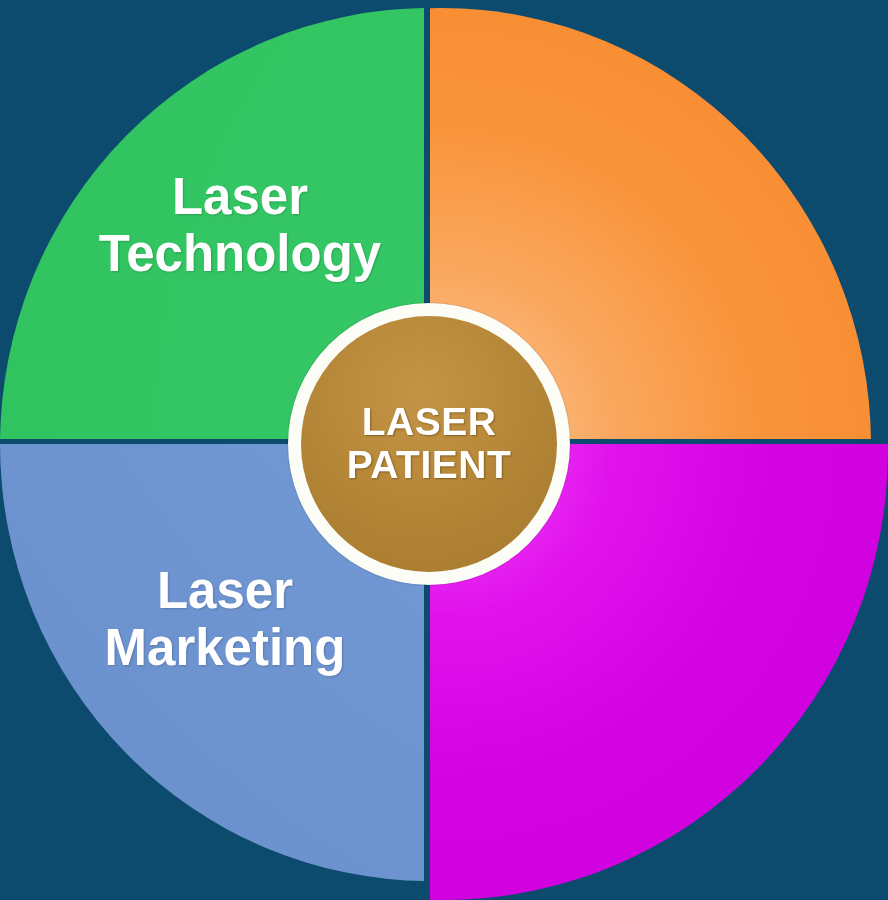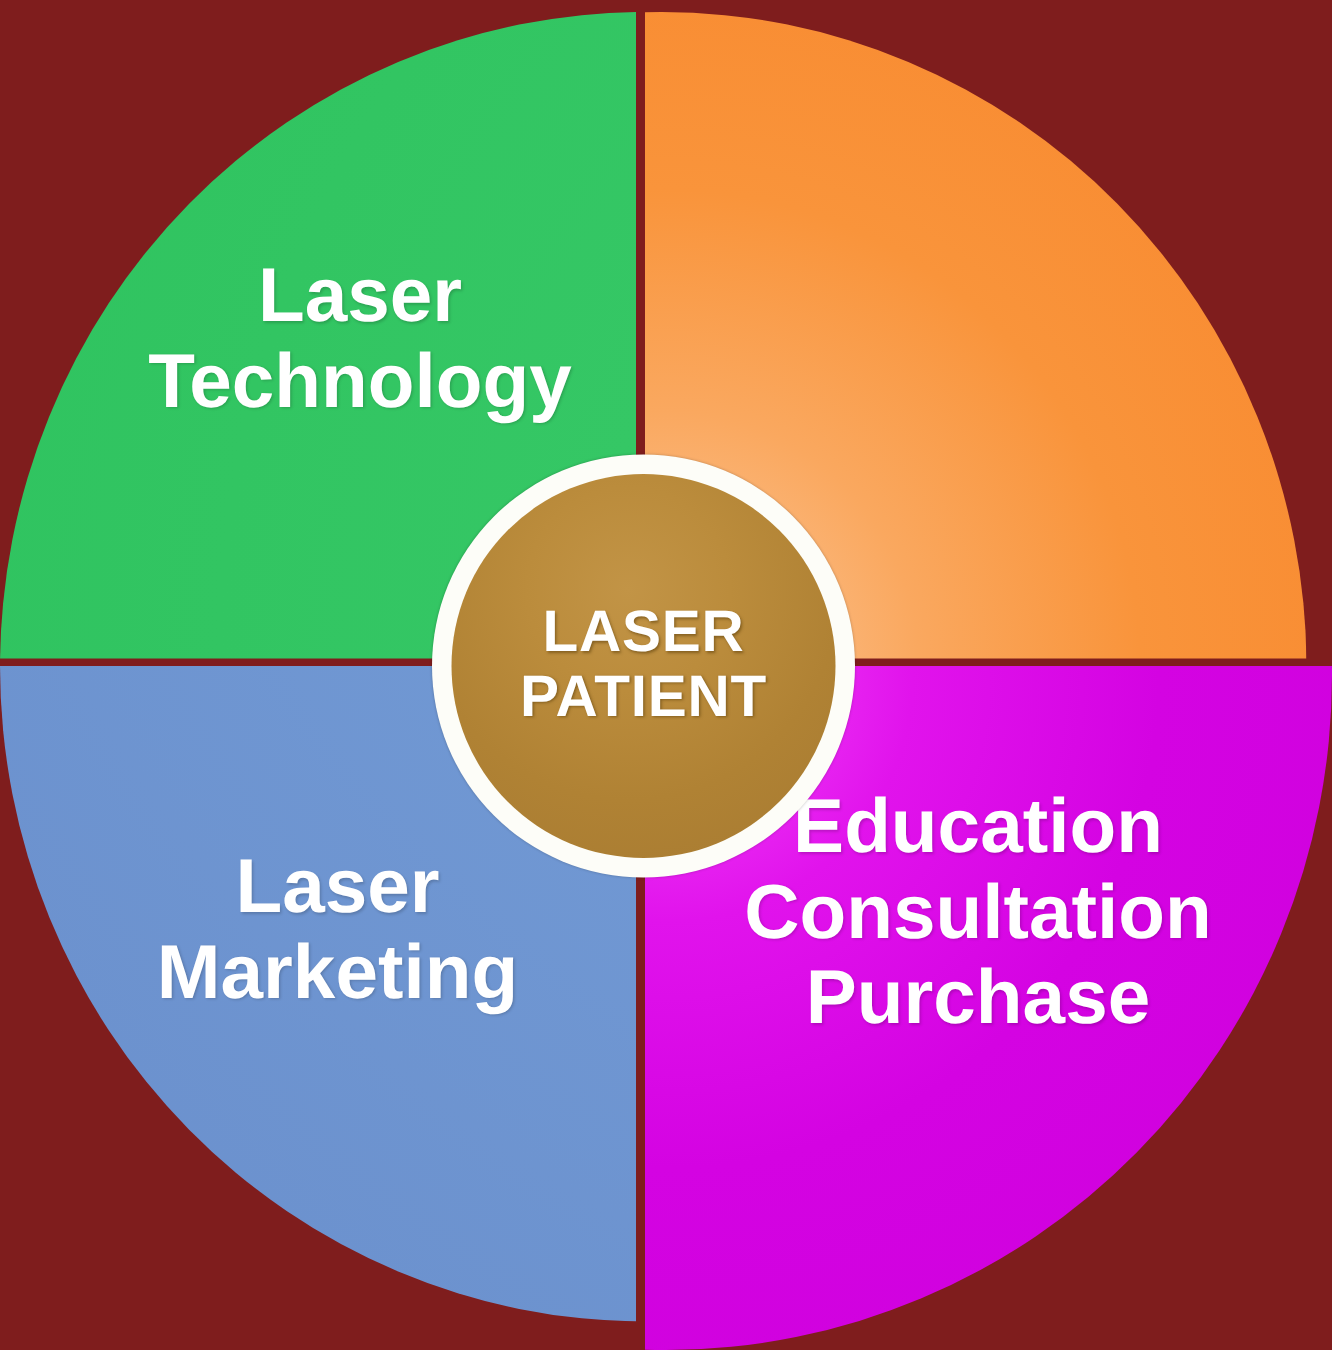--- a/index.html
+++ b/index.html
@@ -12,21 +12,21 @@
     width: 888px;
     height: 900px;
     overflow: hidden;
     font-family: "Liberation Sans", sans-serif;
   }
 
   #stage {
     position: relative;
     width: 888px;
     height: 900px;
-    background: #7f1d1d;
+    background: #0c4a6e;
   }
 
   
   .quad {
     position: absolute;
     overflow: hidden;
   }
   .quad .fill {
     position: absolute;
     width: 860px;
@@ -184,23 +184,20 @@
     <div class="fill"></div>
   </div>
 
   <div class="quad-label" id="label-tl">Laser
 Technology</div>
 
 
   <div class="quad-label" id="label-bl">Laser
 Marketing</div>
 
-  <div class="quad-label" id="label-br">Education
-Consultation
-Purchase</div>
 
   <div id="center-hub">
     <div id="center-disc">
       <div id="center-label">LASER
 PATIENT</div>
     </div>
   </div>
 
 </div>
 

